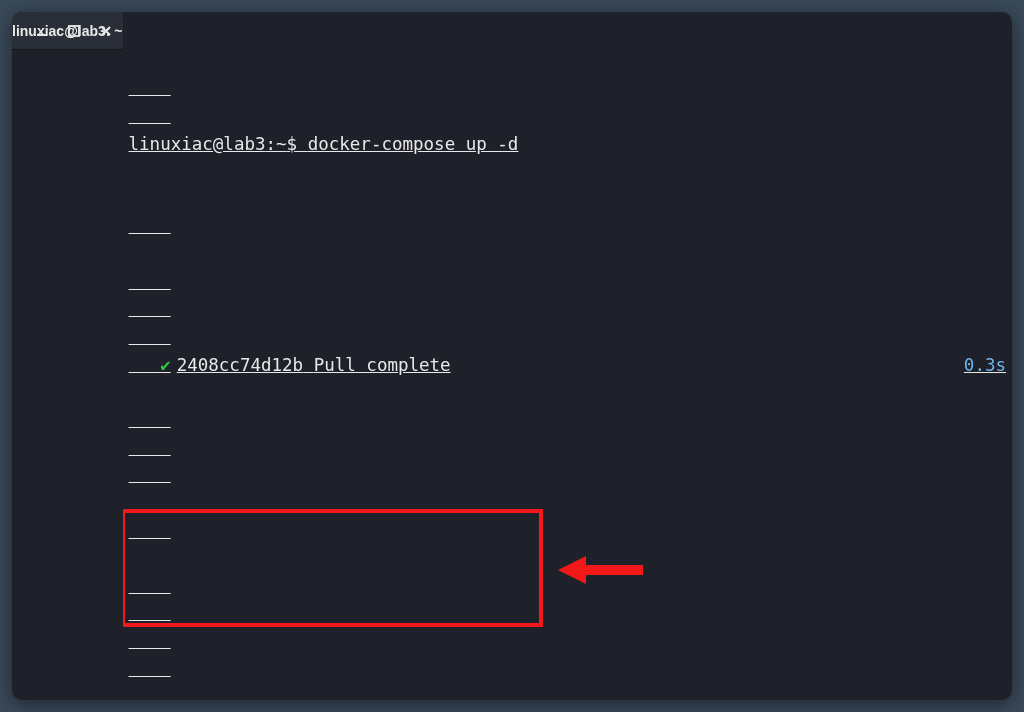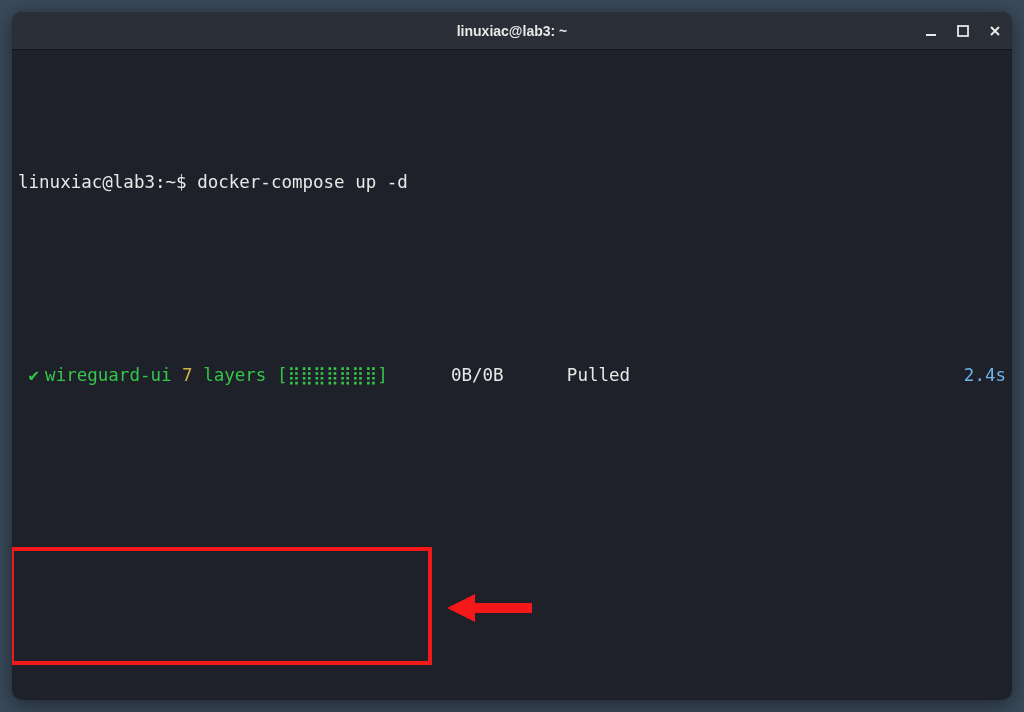--- a/index.html
+++ b/index.html
@@ -11,21 +11,21 @@
     overflow: hidden;
     padding: 12px;
   }
   .window {
     background: #1e2129;
     border-radius: 10px;
     width: 100%;
     height: 688px;
     overflow: hidden;
     display: flex;
-    flex-direction: column;
+    flex-direction: row;
     box-shadow: 0 4px 20px rgba(0,0,0,0.5);
   }
   .titlebar {
     background: #2a2e36;
     height: 38px;
     display: flex;
     align-items: center;
     justify-content: center;
     position: relative;
     border-bottom: 1px solid #15171c;
@@ -55,20 +55,21 @@
   }
   .terminal {
     flex: 1;
     padding: 8px 6px;
     color: #e8e8e8;
     font-size: 17.5px;
     line-height: 1.58;
     white-space: pre;
     overflow: hidden;
     position: relative;
+    text-decoration: underline;
   }
   .prompt-user { color: #e8e8e8; }
   .cyan { color: #3da8e6; }
   .green { color: #33c648; }
   .yellow { color: #d4b24a; }
   .check { color: #33c648; margin-right: 6px; }
   .left { white-space: pre; }
   .right { white-space: pre; color:#6eb4ea; }
   .progress-box { color: #33c648; }
   .highlight-box {
@@ -109,25 +110,22 @@
   </div>
 
   <div class="terminal">
 
     
     <div><span class="prompt-user"><span>linuxiac@lab3</span><span>:</span><span>~</span><span>$</span> <span>docker-compose up -d</span></span></div>
 
     
 
     
-    <div class="row">
-      <span class="left"> <span class="check">✔</span><span class="green">wireguard-ui</span> <span class="yellow">7</span> <span class="green">layers</span> <span class="progress-box">[⣿⣿⣿⣿⣿⣿⣿]</span>      <span>0B/0B</span>      <span>Pulled</span></span>
-      <span class="right">2.4s</span>
-    </div>
     
+    <div class="row"><span class="left">   <span class="check">✔</span><span>2408cc74d12b</span> <span>Pull complete</span></span><span class="right">0.3s</span></div>
     
     
     
     
     
 
     
     
     
     

